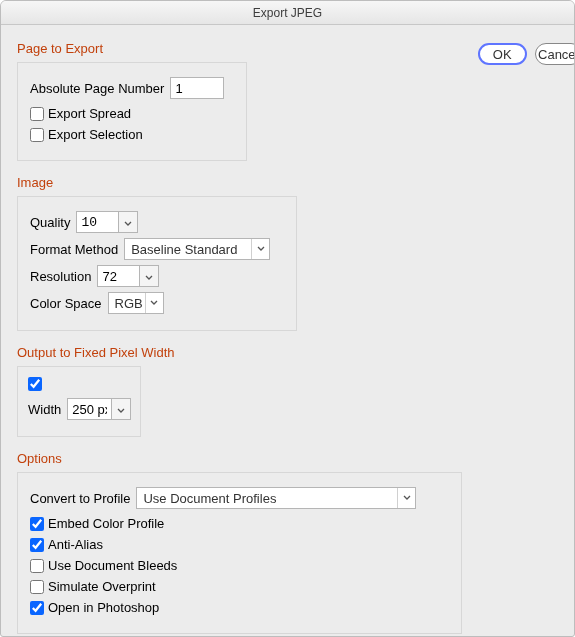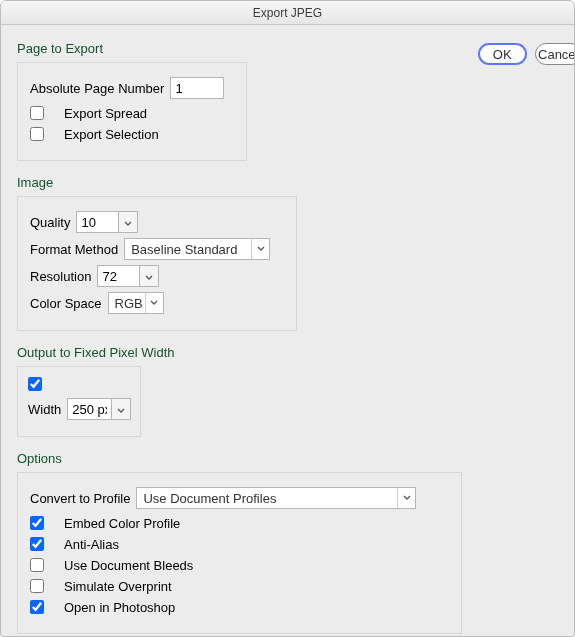--- a/index.html
+++ b/index.html
@@ -43,21 +43,21 @@
   }
   .right {
     width: 104px;
     display: flex;
     flex-direction: row;
     gap: 8px;
     padding-top: 2px;
   }
   .group-label {
     font-size: 13px;
-    color: #14532d;
+    color: #c2410c;
     margin-bottom: 6px;
   }
   .group-box {
     border: 1px solid #d7d7d7;
     background: #ececec;
     padding: 10px 12px 12px 12px;
     margin-bottom: 14px;
   }
   .row {
     display: flex;
@@ -79,22 +79,22 @@
     font-size: 13px;
   }
   input[type="checkbox"] {
     width: 14px;
     height: 14px;
     margin: 0 4px 0 0;
     accent-color: #0a66ff;
   }
   .cb-row {
     display: flex;
-    align-items: flex-start;
-    gap: 16px;
+    align-items: flex-end;
+    gap: 0;
     margin: 6px 0;
   }
   .select {
     display: inline-flex;
     align-items: center;
     height: 22px;
     border: 1px solid #b5b5b5;
     background: #fff;
     font-size: 13px;
     position: relative;
@@ -144,21 +144,21 @@
     color: #333;
     display: flex;
     align-items: center;
     justify-content: center;
     cursor: default;
     width: 96px;
   }
   .pill-btn.primary {
     border: 2px solid #5f75ff;
   }
-  .w-quality { width: 40px; }
+  .w-quality { width: 40px; font-family: Liberation Mono, monospace; }
   .w-format { width: 146px; }
   .w-res { width: 40px; }
   .w-cspace { width: 56px; }
   .w-profile { width: 280px; }
   .group-box.image { width: 280px; }
   .group-box.page { width: 230px; }
   .group-box.output { width: 124px; padding: 10px 10px 12px 10px; }
   .group-box.options { width: 445px; }
 </style>
 </head>

